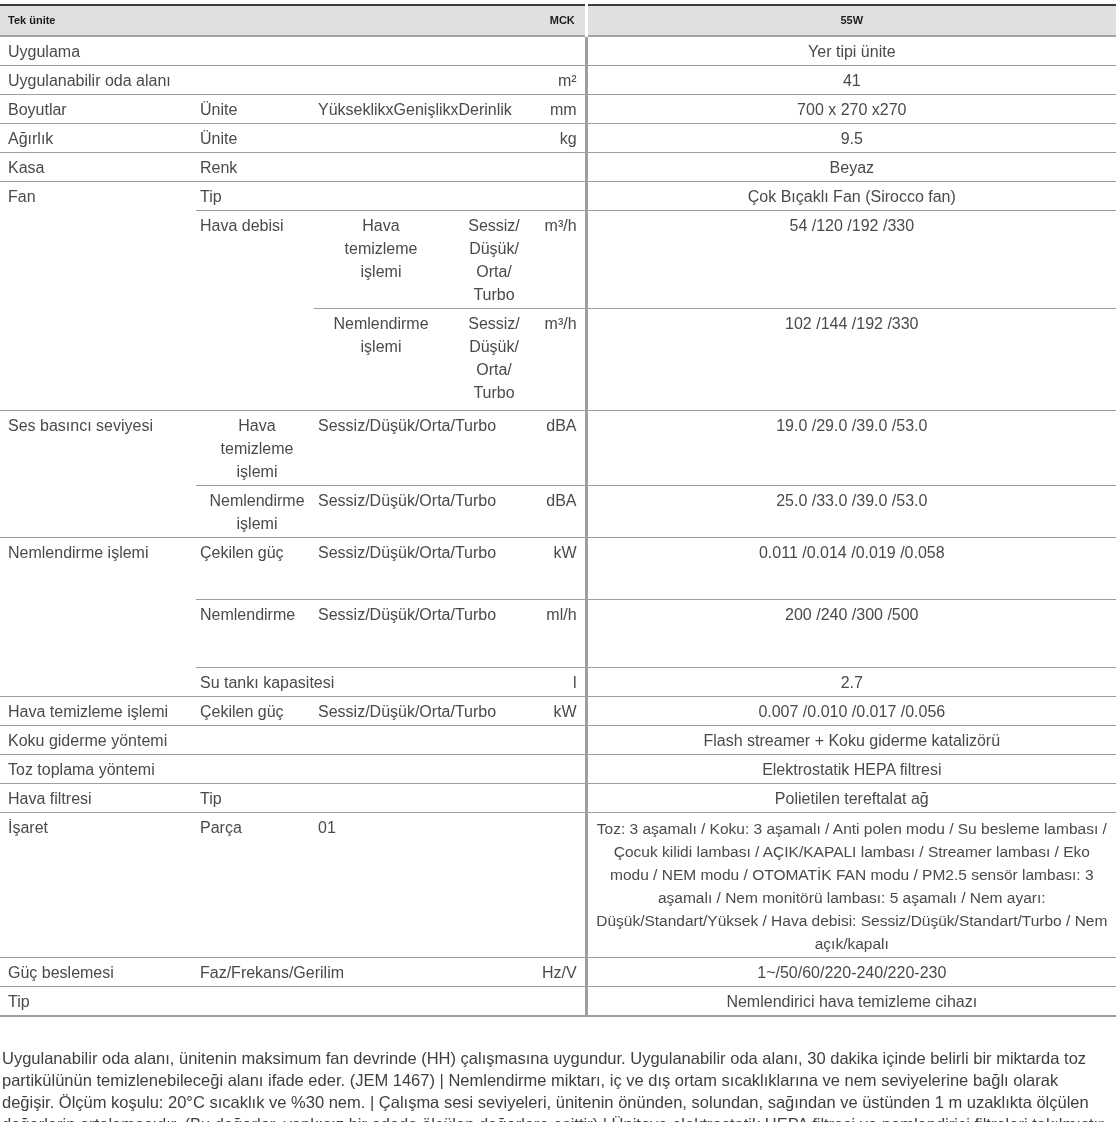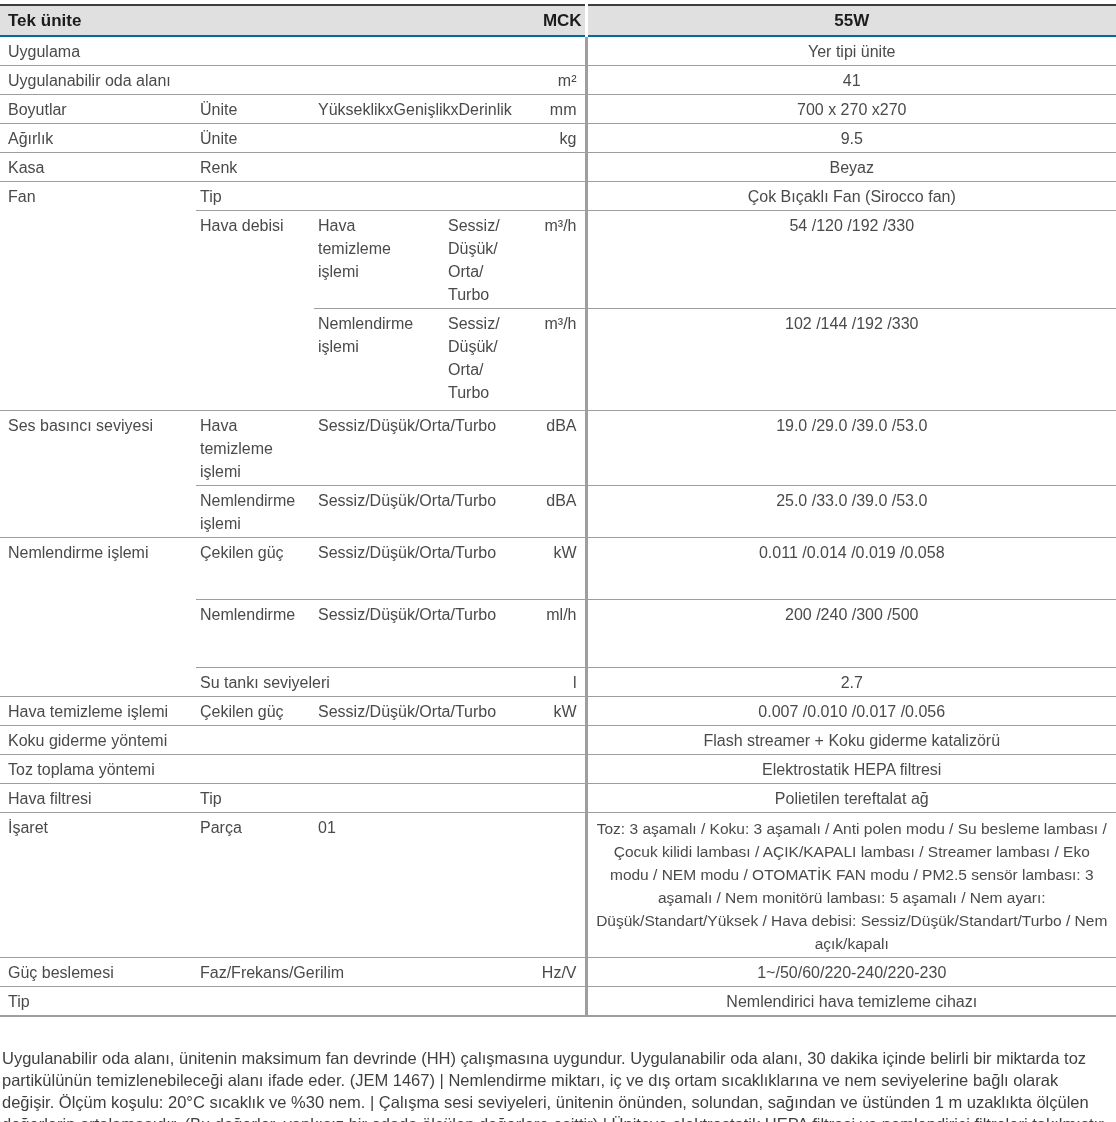--- a/index.html
+++ b/index.html
@@ -23,43 +23,43 @@
   col.c2{width:118px;}
   col.c3{width:130px;}
   col.c4{width:96px;}
   col.c5{width:46px;}
   col.c6{width:530px;}
 
   thead th{
     background:#e0e0e0;
     color:#1c1c1c;
     font-weight:bold;
-    font-size:17px;
+    font-size:11px;
     padding:3px 0;
-    border-bottom:2px solid #0369a1;
+    border-bottom:2px solid #a3a3a3;
     vertical-align:middle;
     white-space:nowrap;
   }
   th.h-left{text-align:left;padding-left:8px;}
   th.h-mck{text-align:center;margin-top:28px;}
   th.h-55w{text-align:center;border-left:3px solid #ffffff;}
 
   td{
     vertical-align:top;
     padding:3px 0 2px 4px;
     border-bottom:1px solid #9e9e9e;
   }
   td.lbl{padding-left:8px;}
   td.unit{text-align:right;padding-right:8px;padding-left:0;margin-left:14px;}
   td.val{
     text-align:center;
     border-left:3px solid #9e9e9e;
     padding:3px 10px 2px 10px;
   }
-  td.pre{white-space:pre-line;}
+  td.pre{white-space:pre-line;text-align:center;}
   td.val-long{padding:4px 5px 2px 5px;font-size:15.5px;}
   tr.last td{border-bottom:2px solid #9e9e9e;}
 
   .footnote{
     margin:30px 2px 0 2px;
     width:1110px;
     font-size:16.5px;
     line-height:22px;
     color:#3f3f3f;
   }
@@ -161,21 +161,21 @@
         <td class="unit">kW</td>
         <td class="val">0.011 /0.014 /0.019 /0.058</td>
       </tr>
       <tr style="height:68px;">
         <td>Nemlendirme</td>
         <td colspan="2">Sessiz/Düşük/Orta/Turbo</td>
         <td class="unit">ml/h</td>
         <td class="val">200 /240 /300 /500</td>
       </tr>
       <tr style="height:29px;">
-        <td colspan="3">Su tankı seviyeleri</td>
+        <td colspan="3">Su tankı kapasitesi</td>
         <td class="unit">l</td>
         <td class="val">2.7</td>
       </tr>
       <tr style="height:28px;">
         <td class="lbl">Hava temizleme işlemi</td>
         <td>Çekilen güç</td>
         <td colspan="2">Sessiz/Düşük/Orta/Turbo</td>
         <td class="unit">kW</td>
         <td class="val">0.007 /0.010 /0.017 /0.056</td>
       </tr>

